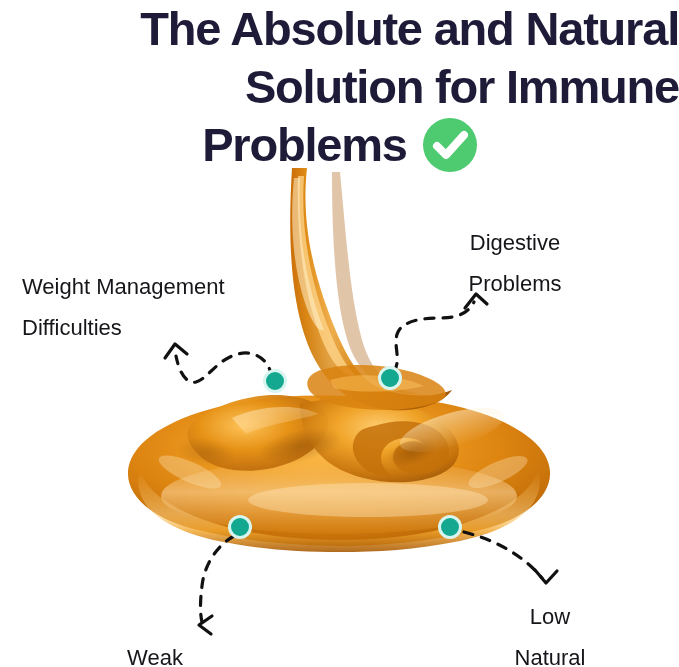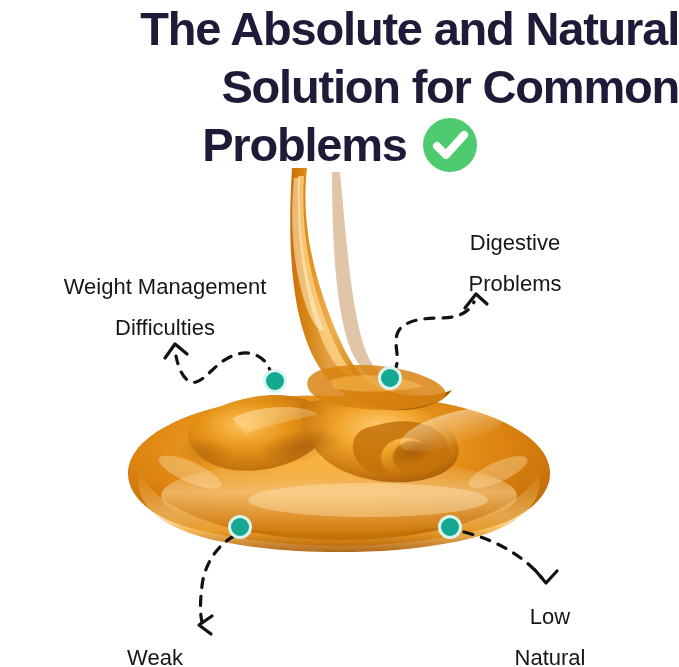--- a/index.html
+++ b/index.html
@@ -73,21 +73,21 @@
   .callout-label {
     position: absolute;
     font-family: "Liberation Sans", sans-serif;
     font-weight: normal;
     font-size: 22px;
     line-height: 41px;
     color: #16161a;
     z-index: 30;
     white-space: pre-line;
   }
-  .cl-weight   { left: 30px;  top: 266px; width: 270px; text-align: center; }
+  .cl-weight   { left: 22px;  top: 266px; width: 270px; }
   .cl-digest   { left: 430px; top: 222px; width: 170px; text-align: center; }
   .cl-immune   { left: 40px;  top: 637px; width: 230px; text-align: center; }
   .cl-energy   { left: 480px; top: 596px; width: 140px; text-align: center; }
 
   
   .connectors {
     position: absolute;
     left: 0;
     top: 0;
     width: 679px;
@@ -256,21 +256,21 @@
     <path d="M 340 172 C 346 236 350 296 362 340 C 372 374 390 390 420 394
              C 398 396 372 386 356 360 C 338 330 332 258 332 172 Z" fill="#a85a05" opacity="0.35"></path>
 
     <path d="M 316 372 C 340 362 392 362 428 378 C 446 386 452 396 438 402
              C 404 414 346 412 318 398 C 304 390 304 378 316 372 Z" fill="#d9830f" opacity="0.85"></path>
     <path d="M 330 380 C 356 372 398 374 424 386 C 402 392 360 394 334 388 Z" fill="#ffc763" opacity="0.45"></path>
   </svg>
 
   <div class="title-block">
     <div class="title-line">The Absolute and Natural</div>
-    <div class="title-line">Solution for Common</div>
+    <div class="title-line">Solution for Immune</div>
     <div class="title-line title-line-3">
       <span>Problems</span>
       <span class="check-badge">
         <svg viewBox="0 0 54 54" aria-hidden="true">
           <path d="M14 28 L23 37 L41 17" fill="none" stroke="#ffffff" stroke-width="8" stroke-linecap="round" stroke-linejoin="round"></path>
         </svg>
       </span>
     </div>
   </div>
 

